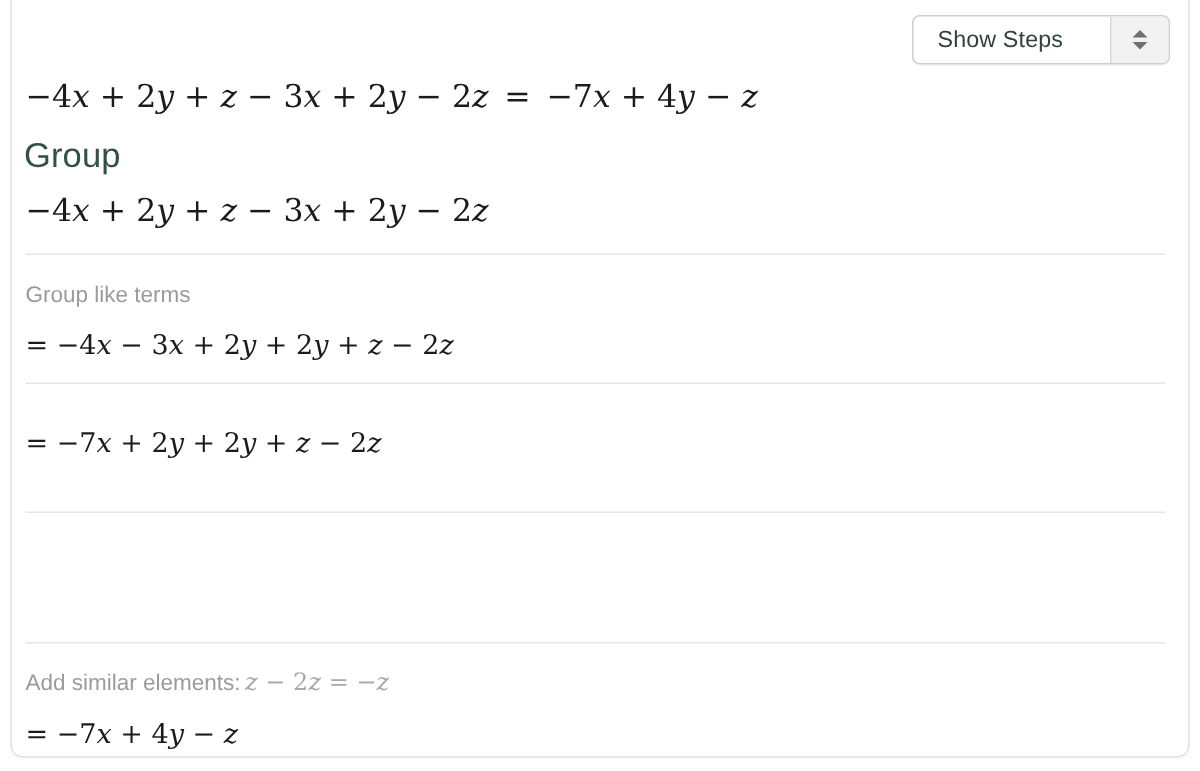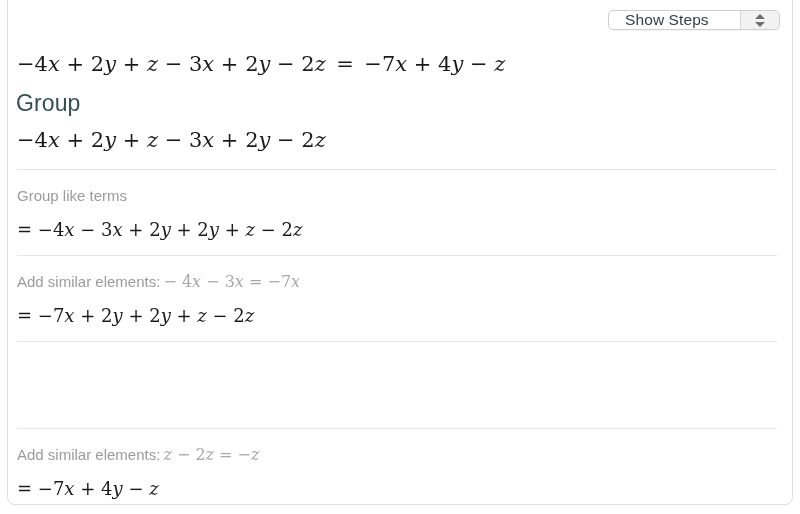--- a/index.html
+++ b/index.html
@@ -35,21 +35,21 @@
     box-sizing: border-box;
     box-shadow: 0 1px 2px rgba(0,0,0,0.035);
   }
 
   
   .steps-select {
     position: absolute;
     left: 608px;
     top: 10px;
     width: 172px;
-    height: 20px;
+    height: 33px;
     border: 1px solid #cfcfcf;
     border-radius: 5px;
     background: #ffffff;
     box-sizing: border-box;
     display: flex;
     align-items: stretch;
     overflow: hidden;
     box-shadow: 0 1px 1px rgba(0,0,0,0.04);
     cursor: pointer;
   }
@@ -177,23 +177,20 @@
   <div class="divider" style="top:428px;"></div>
 
   <div class="step" style="top:186px;">
     <div class="step-label">
       <span>Group like terms</span><span class="math math-sm"></span>
     </div>
     <div class="step-result math math-md">= −4<span class="v">x</span> − 3<span class="v">x</span> + 2<span class="v">y</span> + 2<span class="v">y</span> + <span class="v">z</span> − 2<span class="v">z</span></div>
   </div>
 
   <div class="step" style="top:272px;">
-    <div class="step-label">
-      <span>Add similar elements:</span><span class="math math-sm">− 4<span class="v">x</span> − 3<span class="v">x</span> = −7<span class="v">x</span></span>
-    </div>
     <div class="step-result math math-md">= −7<span class="v">x</span> + 2<span class="v">y</span> + 2<span class="v">y</span> + <span class="v">z</span> − 2<span class="v">z</span></div>
   </div>
 
 
   <div class="step" style="top:445px;">
     <div class="step-label">
       <span>Add similar elements:</span><span class="math math-sm"><span class="v">z</span> − 2<span class="v">z</span> = −<span class="v">z</span></span>
     </div>
     <div class="step-result math math-md">= −7<span class="v">x</span> + 4<span class="v">y</span> − <span class="v">z</span></div>
   </div>

